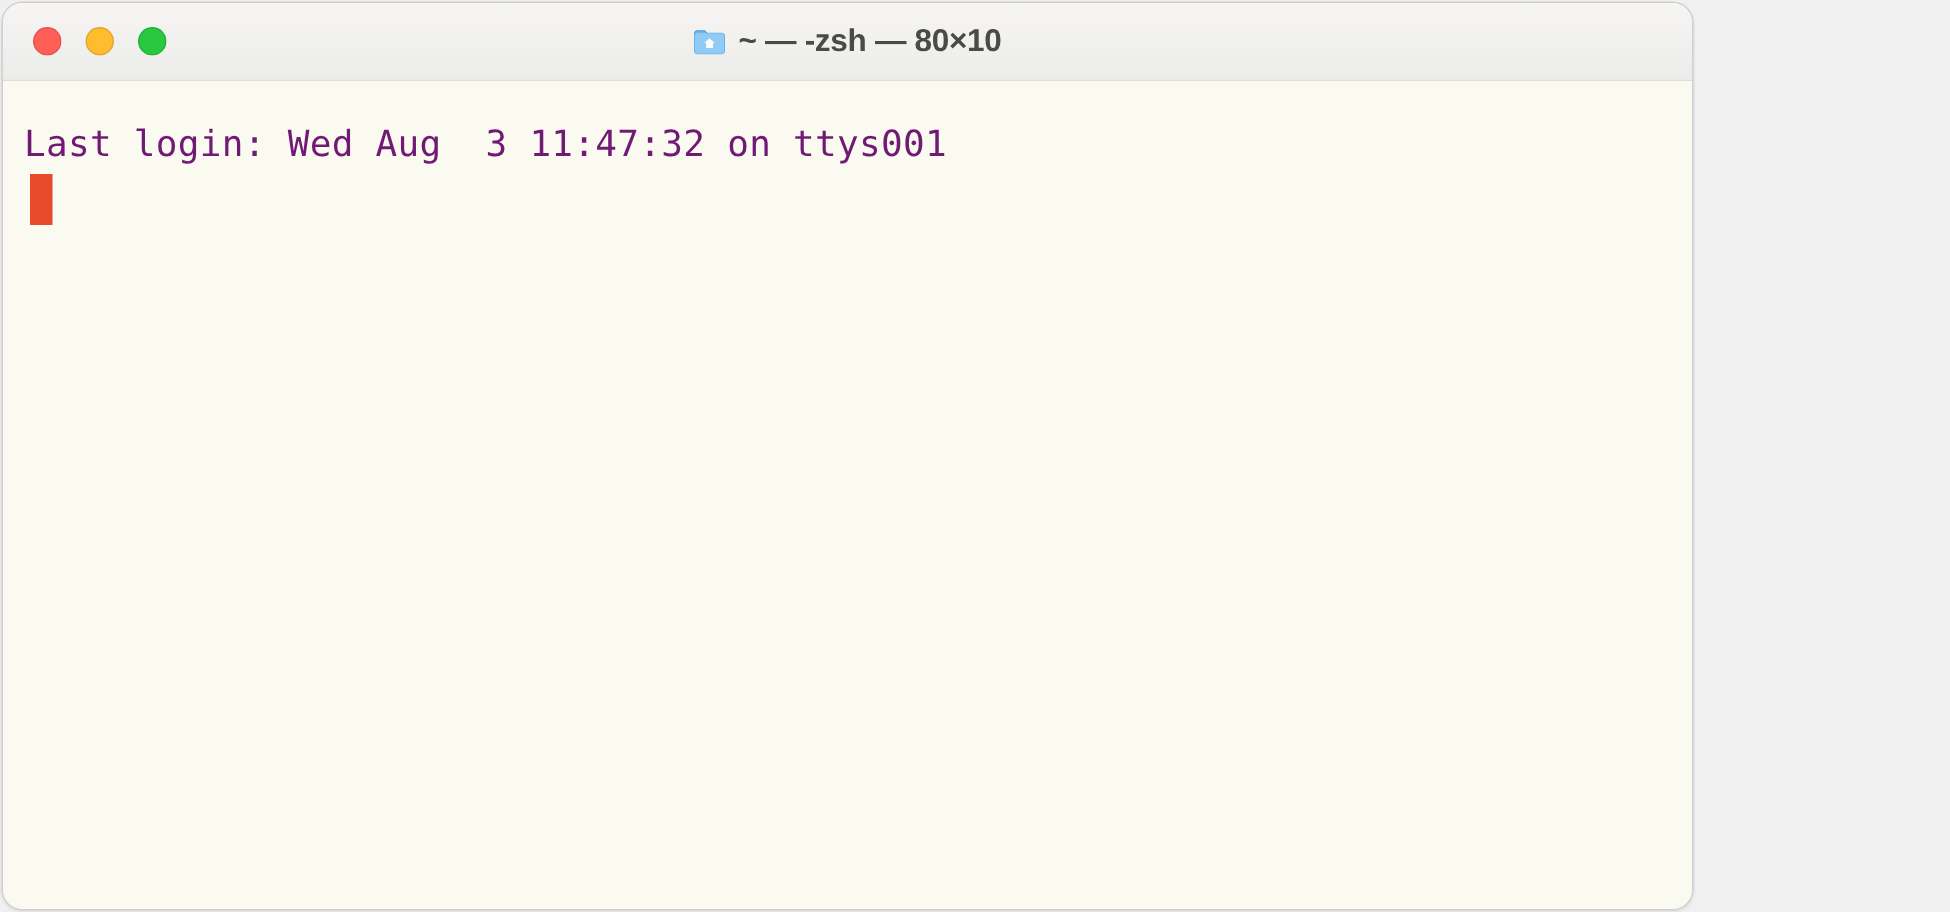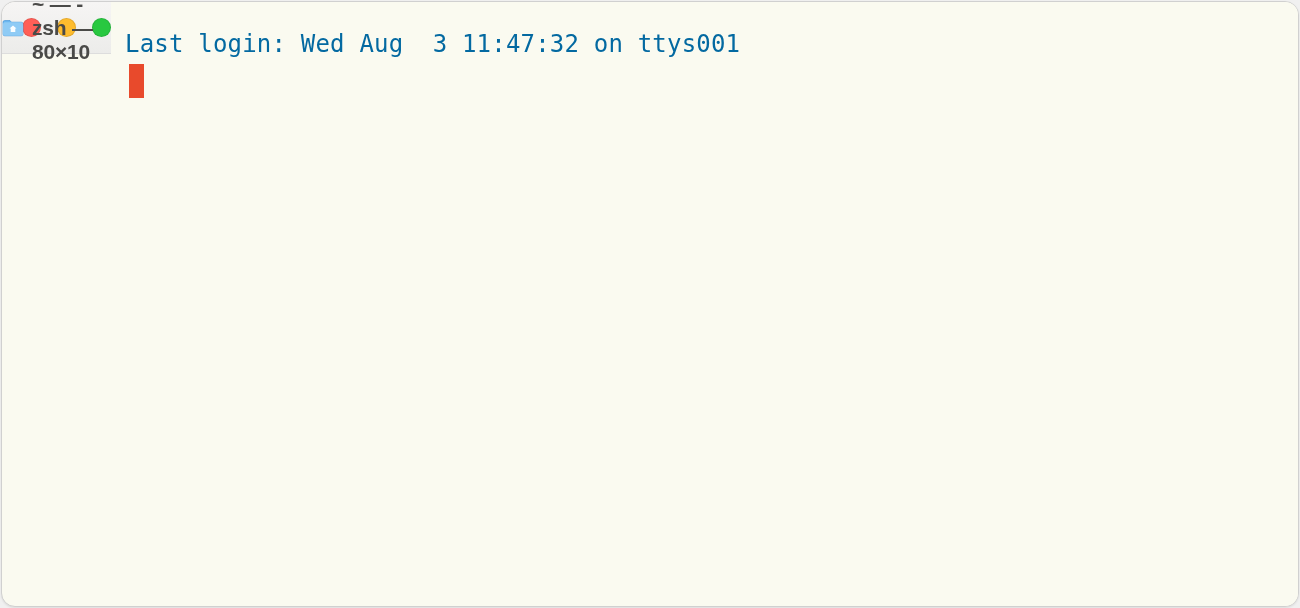--- a/index.html
+++ b/index.html
@@ -8,29 +8,29 @@
       box-sizing: border-box;
     }
     body {
       width: 1300px;
       height: 608px;
       background: #f0f0f0;
       font-family: -apple-system, BlinkMacSystemFont, "Segoe UI", sans-serif;
       overflow: hidden;
     }
     .window {
-      width: 1298px;
+      width: 1128px;
       height: 606px;
       margin: 1px;
       background: #fafaf0;
       border: 1px solid #d0d0d0;
       border-radius: 14px;
       overflow: hidden;
       display: flex;
-      flex-direction: row;
+      flex-direction: column;
       box-shadow: 0 1px 2px rgba(0,0,0,0.08);
     }
     .titlebar {
       height: 52px;
       background: linear-gradient(to bottom, #f6f5f4, #ececea);
       border-bottom: 1px solid #ddd;
       display: flex;
       align-items: center;
       position: relative;
       flex-shrink: 0;
@@ -77,21 +77,21 @@
       color: #4a4a48;
       letter-spacing: -0.2px;
     }
     .terminal-body {
       flex: 1;
       background: #fafaf0;
       padding: 20px 14px;
       font-family: "SF Mono", "Menlo", "Consolas", monospace;
       font-size: 24px;
       line-height: 1.9;
-      color: #0369a1;
+      color: #701a75;
       white-space: pre;
       letter-spacing: 0.2px;
     }
     .prompt-line {
       display: flex;
       align-items: center;
     }
     .cursor {
       display: inline-block;
       width: 15px;

